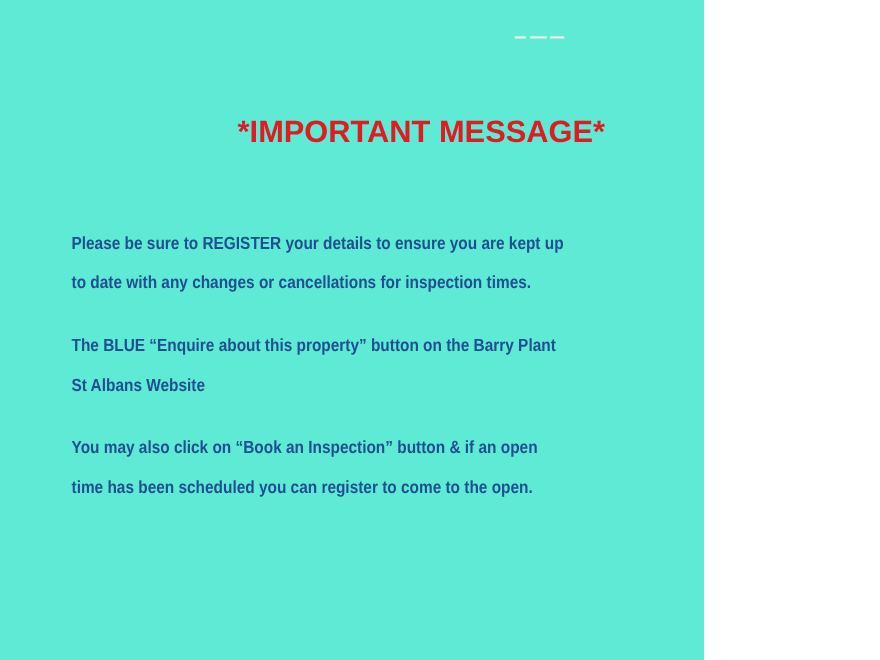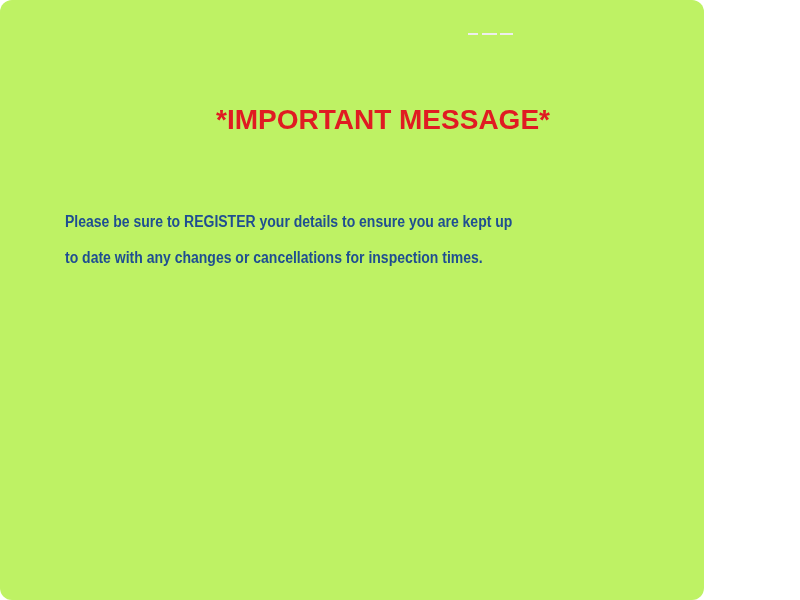--- a/index.html
+++ b/index.html
@@ -2,27 +2,26 @@
 <html style="--title-red: #e01b22; --body-blue: #1f4e91; --accent-red: #d8232a;"><head>
 <meta charset="utf-8">
 <style>
   html, body {
     margin: 0;
     padding: 0;
     background: #ffffff;
   }
   .slide {
     position: relative;
-    width: 704px;
+    width: 640px;
     height: 600px;
-    background: #bef264;
+    background: #5eead4;
     overflow: hidden;
     font-family: "Liberation Sans", "DejaVu Sans", sans-serif;
     font-weight: bold;
-    border-radius: 12px;
   }
   .page-title {
     position: absolute;
     top: 106px;
     left: 0;
     width: 766px;
     text-align: center;
     font-size: 28px;
     line-height: 28px;
     letter-spacing: 0px;
@@ -66,14 +65,22 @@
   <div class="artifact a2"></div>
   <div class="artifact a3"></div>
 
   <div class="page-title">*IMPORTANT MESSAGE*</div>
 
   <div class="message-body">
       <div class="para">
         <div class="line"><span class="seg-blue">Please be sure to REGISTER your details to ensure you are kept up</span></div>
         <div class="line"><span class="seg-blue">to date with any changes or cancellations for inspection times.</span></div>
       </div>
+      <div class="para">
+        <div class="line"><span class="seg-blue">The BLUE “Enquire about this property” button on the Barry Plant</span></div>
+        <div class="line"><span class="seg-blue">St Albans Website</span></div>
+      </div>
+      <div class="para">
+        <div class="line"><span class="seg-blue">You may also click on “Book an Inspection” button &amp; if an open</span></div>
+        <div class="line"><span class="seg-blue">time has been scheduled you can register to come to the open.</span></div>
+      </div>
     </div>
 </div>
 
 </body></html>

